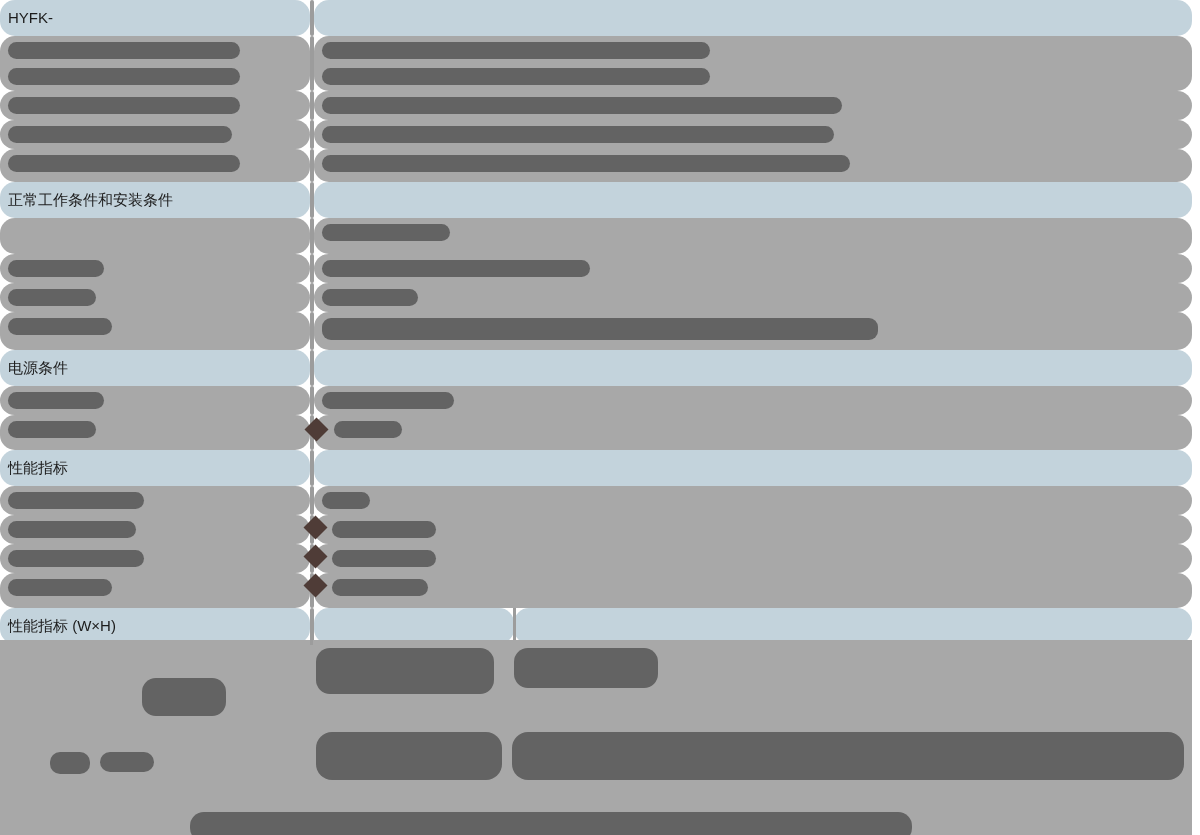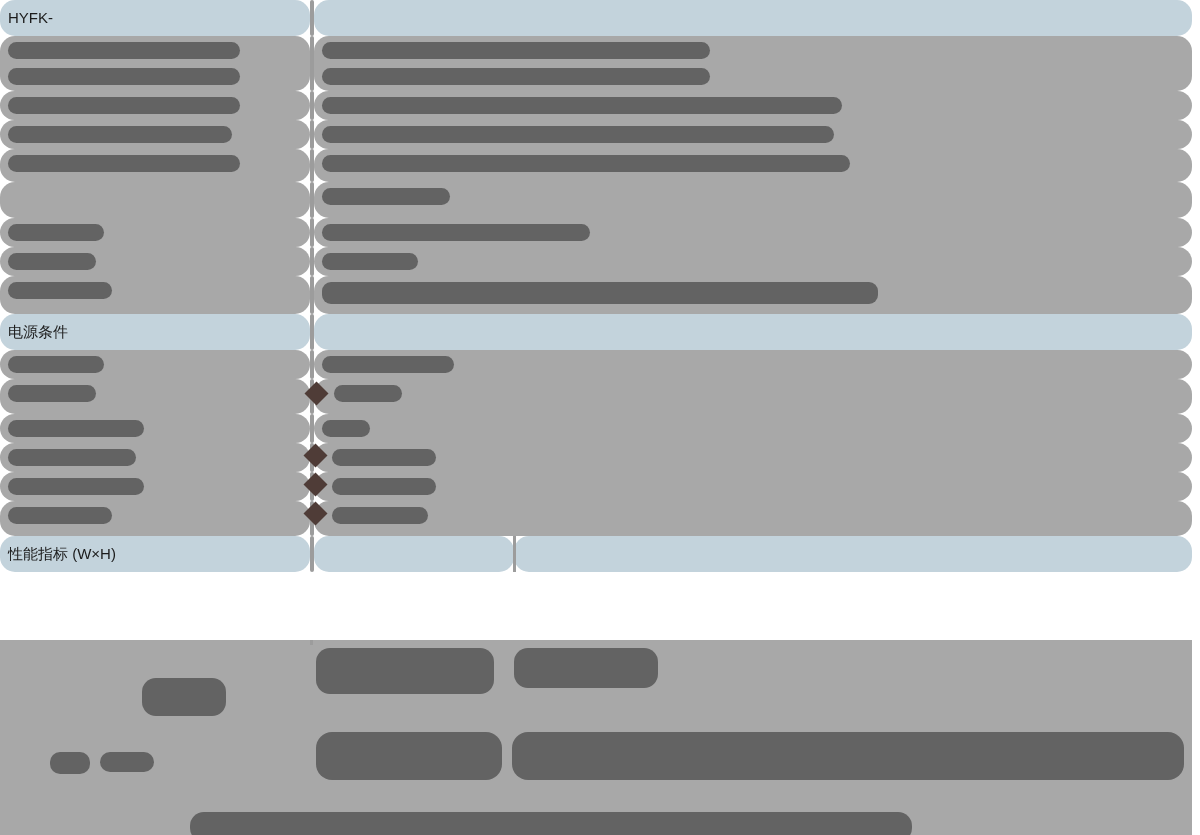--- a/index.html
+++ b/index.html
@@ -178,20 +178,25 @@
           </div>
         </td>
         <td class="sep-col"></td>
         <td colspan="2">
           <div class="cellwrap" style="padding-bottom:10px">
             <span class="blob" style="width:528px"></span>
           </div>
         </td>
       </tr>
 
+      <tr class="section-row">
+        <td class="sec-label">正常工作条件和安装条件</td>
+        <td class="sep-col"></td>
+        <td colspan="2"></td>
+      </tr>
 
       <tr class="data-row">
         <td>
           <div class="cellwrap" style="height:24px"></div>
         </td>
         <td class="sep-col"></td>
         <td colspan="2">
           <div class="cellwrap">
             <span class="blob" style="width:128px"></span>
           </div>
@@ -268,20 +273,25 @@
         </td>
         <td class="sep-col"></td>
         <td colspan="2">
           <div class="cellwrap" style="padding-bottom:12px; position:relative;">
             <span class="diamond" style="left:-6px; top:6px"></span>
             <span class="blob" style="width:68px; margin-left:12px"></span>
           </div>
         </td>
       </tr>
 
+      <tr class="section-row">
+        <td class="sec-label">性能指标</td>
+        <td class="sep-col"></td>
+        <td colspan="2"></td>
+      </tr>
 
       <tr class="data-row">
         <td>
           <div class="cellwrap">
             <span class="blob" style="width:136px"></span>
           </div>
         </td>
         <td class="sep-col"></td>
         <td colspan="2">
           <div class="cellwrap">

